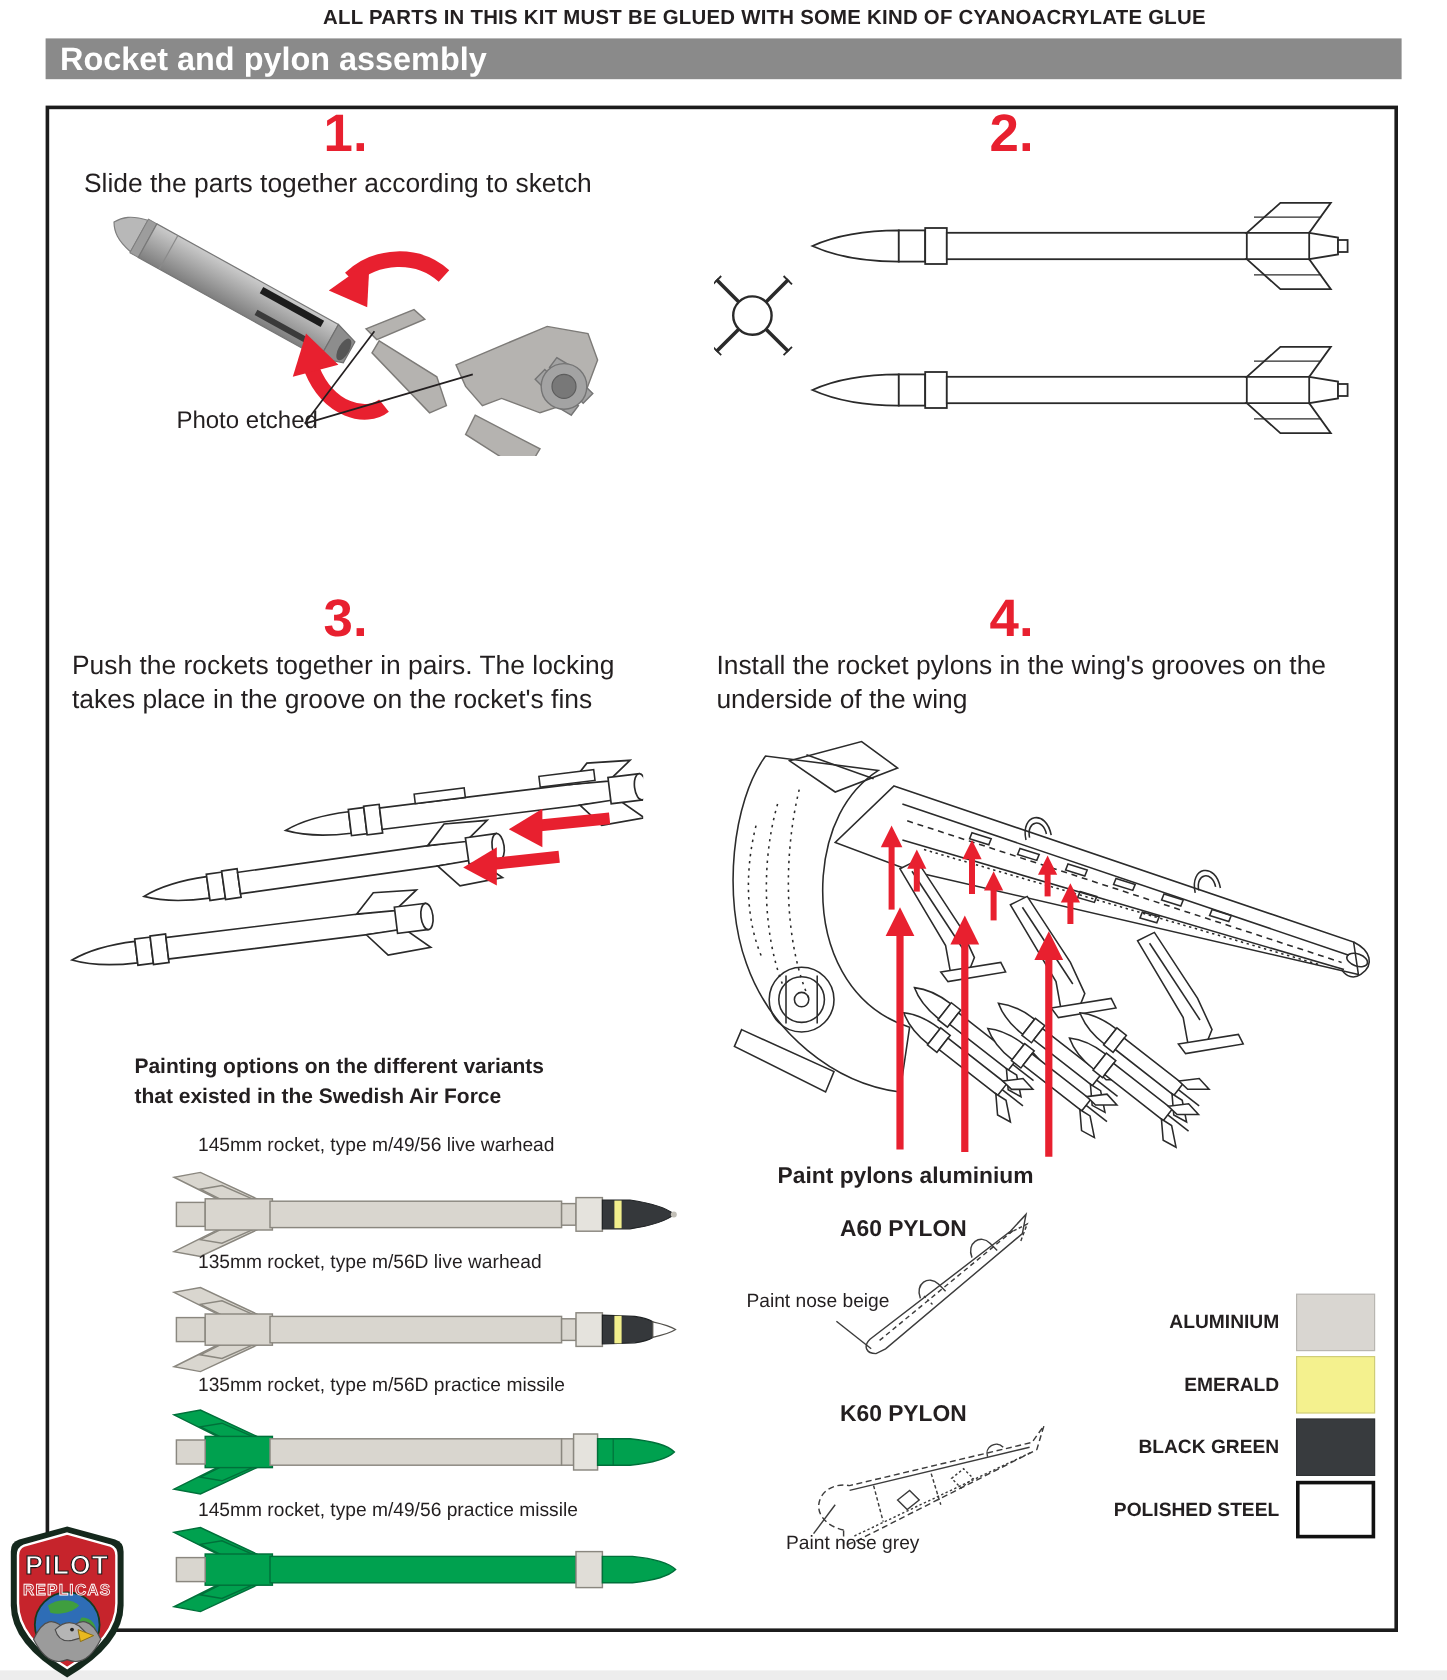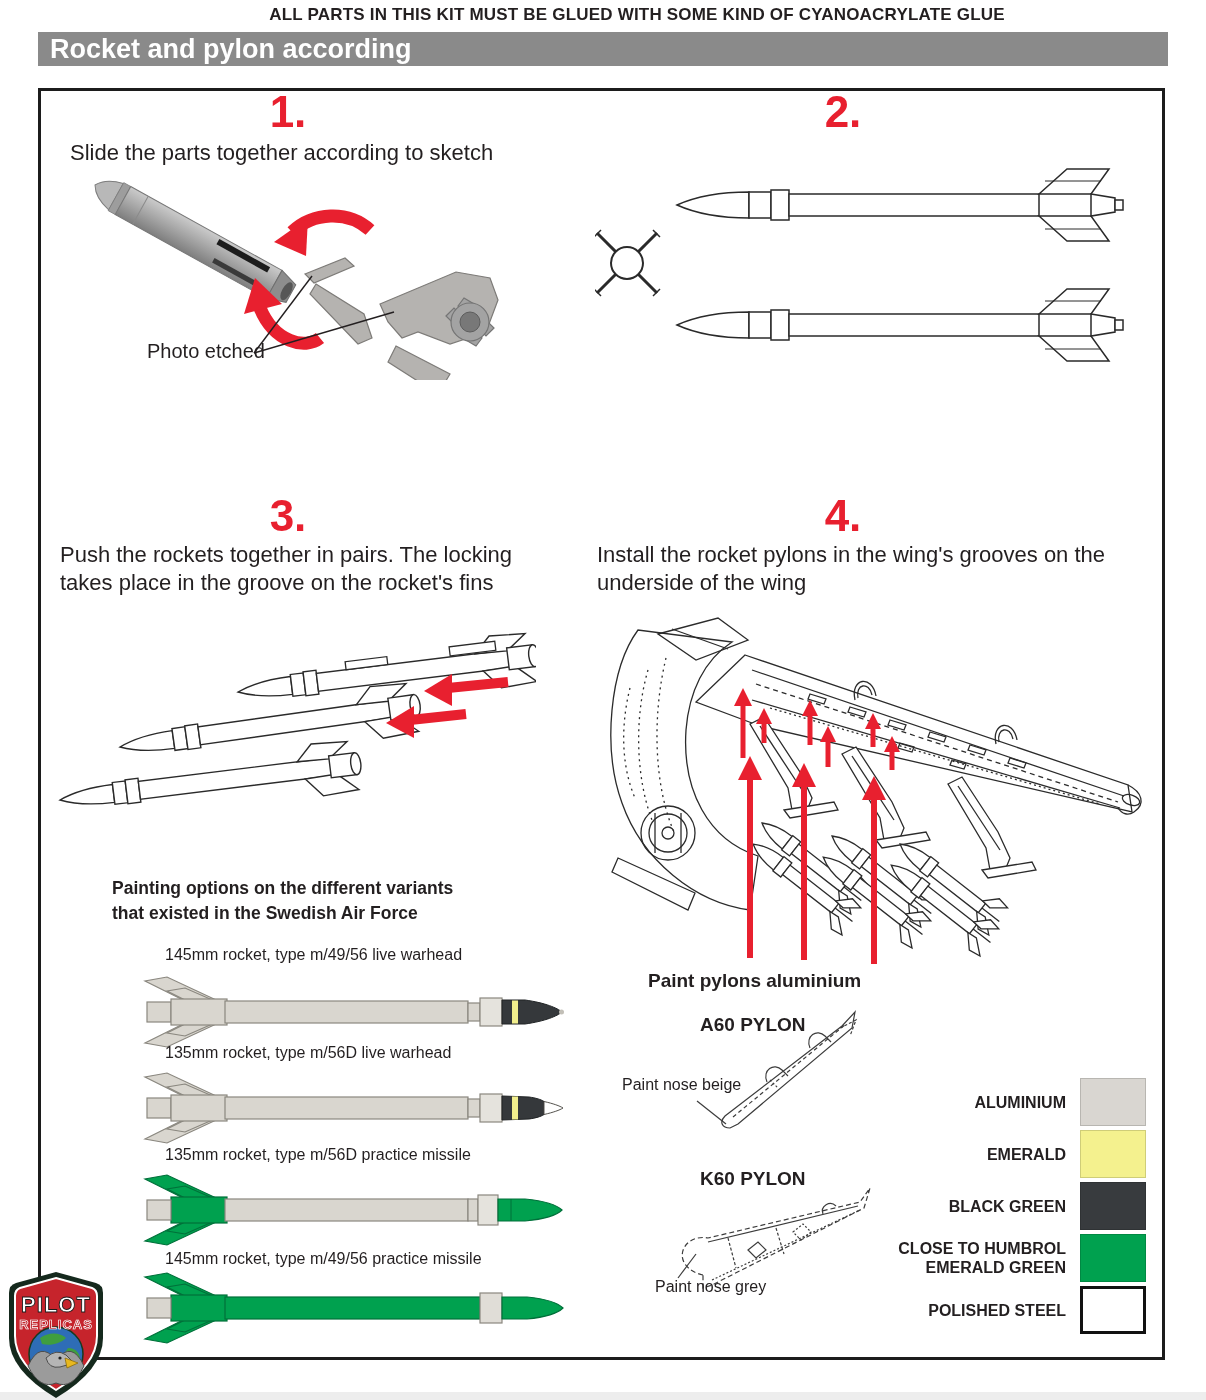--- a/index.html
+++ b/index.html
@@ -27,21 +27,21 @@
   svg{display:block;}
   text{font-family:"Liberation Sans",sans-serif;}
 </style>
 </head>
 <body>
 
 <div class="page">
 
   <div class="abs warning">ALL PARTS IN THIS KIT MUST BE GLUED WITH SOME KIND OF CYANOACRYLATE GLUE</div>
 
-  <div class="abs banner" style="background: rgb(138, 138, 138);">Rocket and pylon according</div>
+  <div class="abs banner" style="background: rgb(138, 138, 138);">Rocket and pylon assembly</div>
 
   <div class="abs mainbox"></div>
 
   <div class="abs stepnum" style="left: 228px; top: 90px; color: rgb(232, 32, 47);">1.</div>
   <div class="abs instr" style="left:70px;top:139px;width:520px;">Slide the parts together according to sketch</div>
 
   <svg class="abs" style="left:58px;top:162px;" width="470" height="218" viewBox="0 0 470 218">
     <defs>
       <linearGradient id="gmetal" x1="0" y1="0" x2="0" y2="1">
         <stop offset="0" stop-color="#cbcbcb"></stop>
@@ -384,24 +384,20 @@
     </div>
     <div class="lg-row">
       <div class="lg-label">EMERALD</div>
       <div class="lg-swatch" style="background: rgb(244, 241, 142);"></div>
     </div>
     <div class="lg-row">
       <div class="lg-label">BLACK GREEN</div>
       <div class="lg-swatch" style="background: rgb(56, 59, 62);"></div>
     </div>
     <div class="lg-row">
-      <div class="lg-label">CLOSE TO HUMBROL EMERALD GREEN</div>
-      <div class="lg-swatch" style="background: rgb(0, 161, 79);"></div>
-    </div>
-    <div class="lg-row">
       <div class="lg-label">POLISHED STEEL</div>
       <div class="lg-swatch steel" style="background: rgb(255, 255, 255);"></div>
     </div>
   </div>
 
   <svg class="abs" style="left:2px;top:1270px;z-index:5;" width="108" height="130" viewBox="0 0 108 130">
     <path d="M54,2 L94,13 Q101,15 101,23 L101,68 Q101,100 54,128 Q7,100 7,68 L7,23 Q7,15 14,13 Z" fill="#15291d"></path>
     <path d="M54,8 L90,18 Q95,20 95,26 L95,66 Q95,95 54,120 Q13,95 13,66 L13,26 Q13,20 18,18 Z" fill="#c6242c" stroke="#ffffff" stroke-width="2"></path>
     <circle cx="54" cy="84" r="27" fill="#2e6db6" stroke="#173a1f" stroke-width="1.5"></circle>
     <path d="M38,68 C46,62 58,62 64,68 C58,74 48,76 40,74 Z" fill="#3f9e3f"></path>

